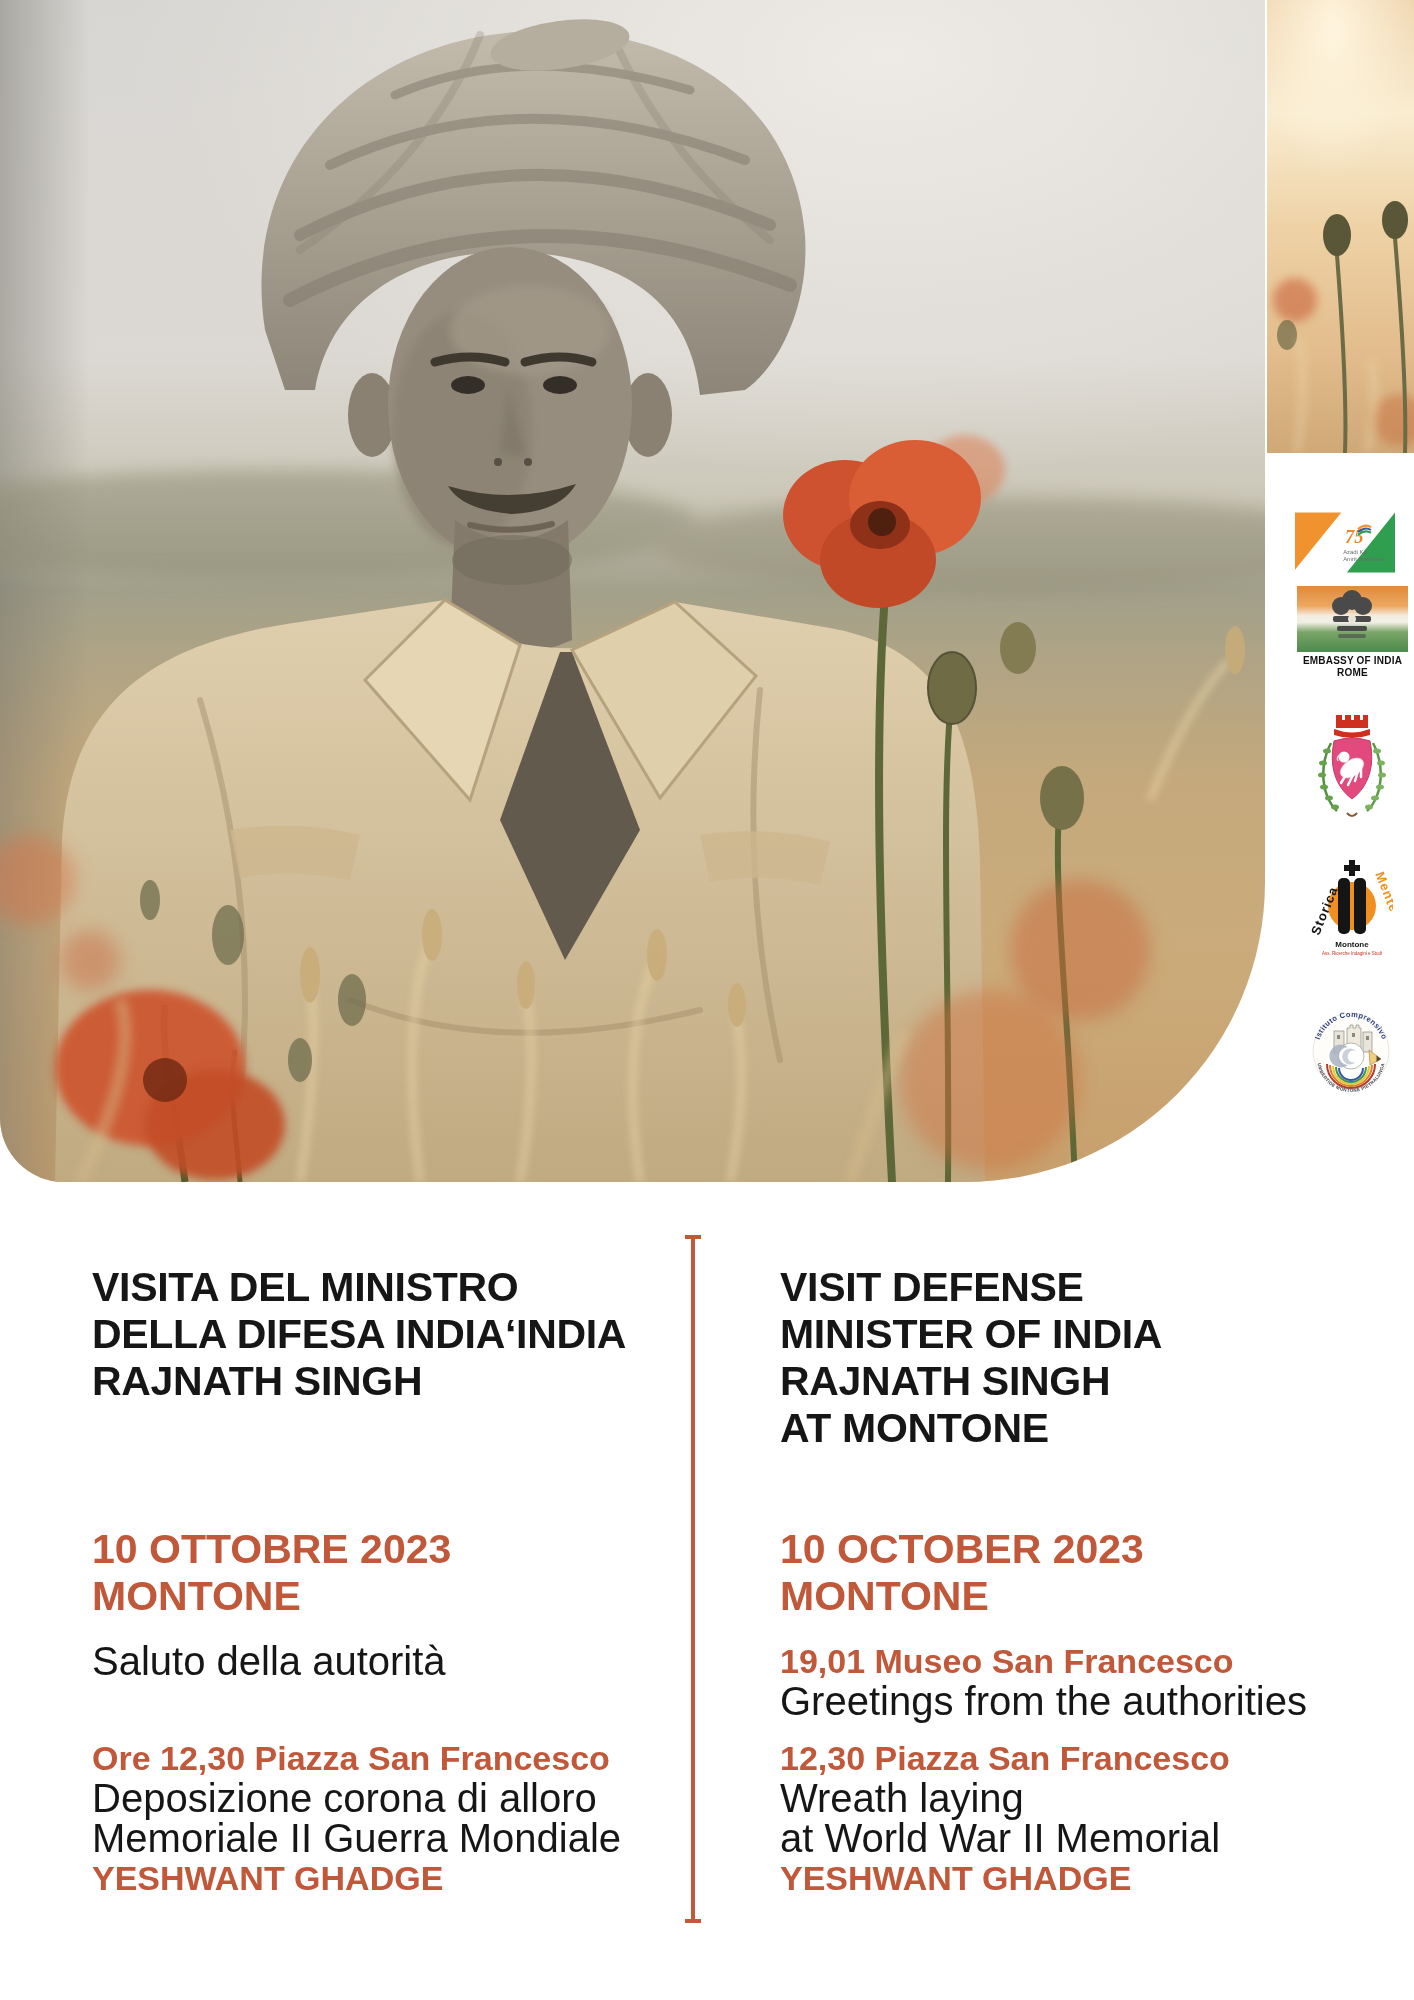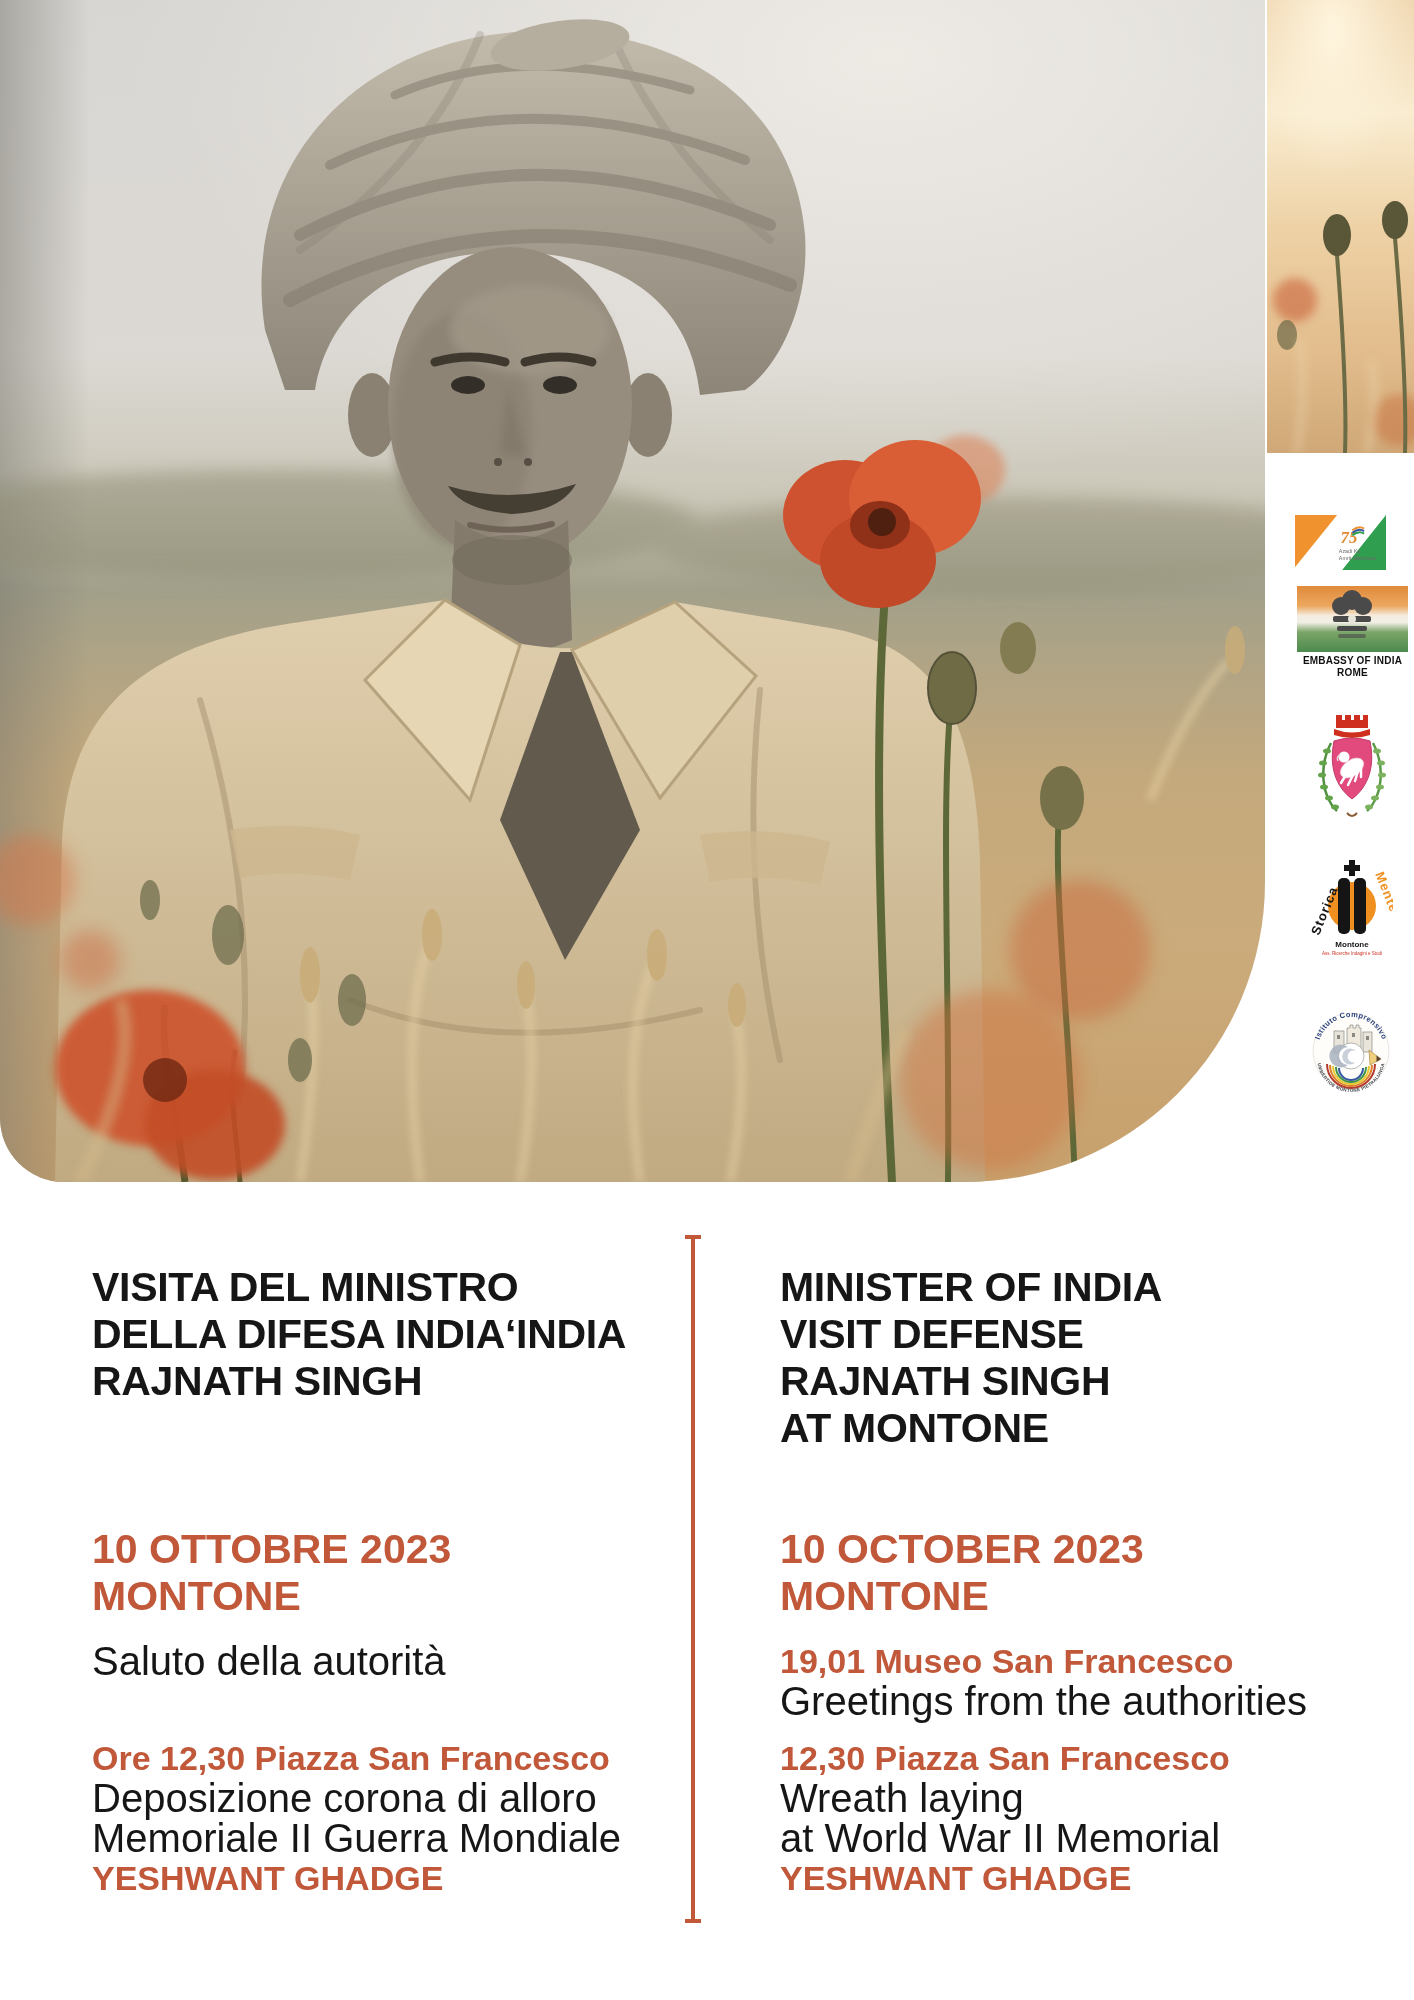--- a/index.html
+++ b/index.html
@@ -9,21 +9,21 @@
 
   
   .photo-main{left:0;top:0;width:1265px;height:1182px;overflow:hidden;
               border-bottom-right-radius:300px;border-bottom-left-radius:64px;}
   .photo-main svg{display:block;width:100%;height:100%;}
   .photo-strip{left:1267px;top:0;width:147px;height:453px;overflow:hidden;}
   .photo-strip svg{display:block;width:100%;height:100%;}
 
   
   .logo svg{display:block;width:100%;height:100%;}
-  .logo-azadi{left:1295px;top:510px;width:91px;height:65px;}
+  .logo-azadi{left:1295px;top:510px;width:100px;height:65px;}
   .logo-embassy{left:1297px;top:586px;width:111px;height:66px;}
   .embassy-caption{left:1270px;top:655px;width:165px;text-align:center;
        font-weight:700;font-size:10px;line-height:12px;letter-spacing:.2px;color:#111;}
   .logo-arms{left:1317px;top:711px;width:70px;height:114px;}
   .logo-storica{left:1311px;top:858px;width:82px;height:100px;}
   .logo-istituto{left:1311px;top:1004px;width:80px;height:92px;}
 
   
   :root{--accent:#c1583a;--ink:#161616;}
   .divider{left:691px;top:1235px;width:4px;height:688px;background:var(--accent);}
@@ -392,22 +392,22 @@
     <div class="t-evl">Saluto della autorità</div>
   </div>
   <div class="abs col col-it row-e2">
     <div class="t-evh">Ore 12,30 Piazza San Francesco</div>
     <div class="t-evl">Deposizione corona di alloro</div>
     <div class="t-evl">Memoriale II Guerra Mondiale</div>
     <div class="t-foot">YESHWANT GHADGE</div>
   </div>
 
   <div class="abs col col-en row-title">
+    <div class="t-title">VISIT DEFENSE</div>
     <div class="t-title">MINISTER OF INDIA</div>
-    <div class="t-title">VISIT DEFENSE</div>
     <div class="t-title">RAJNATH SINGH</div>
     <div class="t-title">AT MONTONE</div>
   </div>
   <div class="abs col col-en row-date">
     <div class="t-date">10 OCTOBER 2023</div>
     <div class="t-date">MONTONE</div>
   </div>
   <div class="abs col col-en row-e1">
     <div class="t-evh">19,01 Museo San Francesco</div>
     <div class="t-evl">Greetings from the authorities</div>

